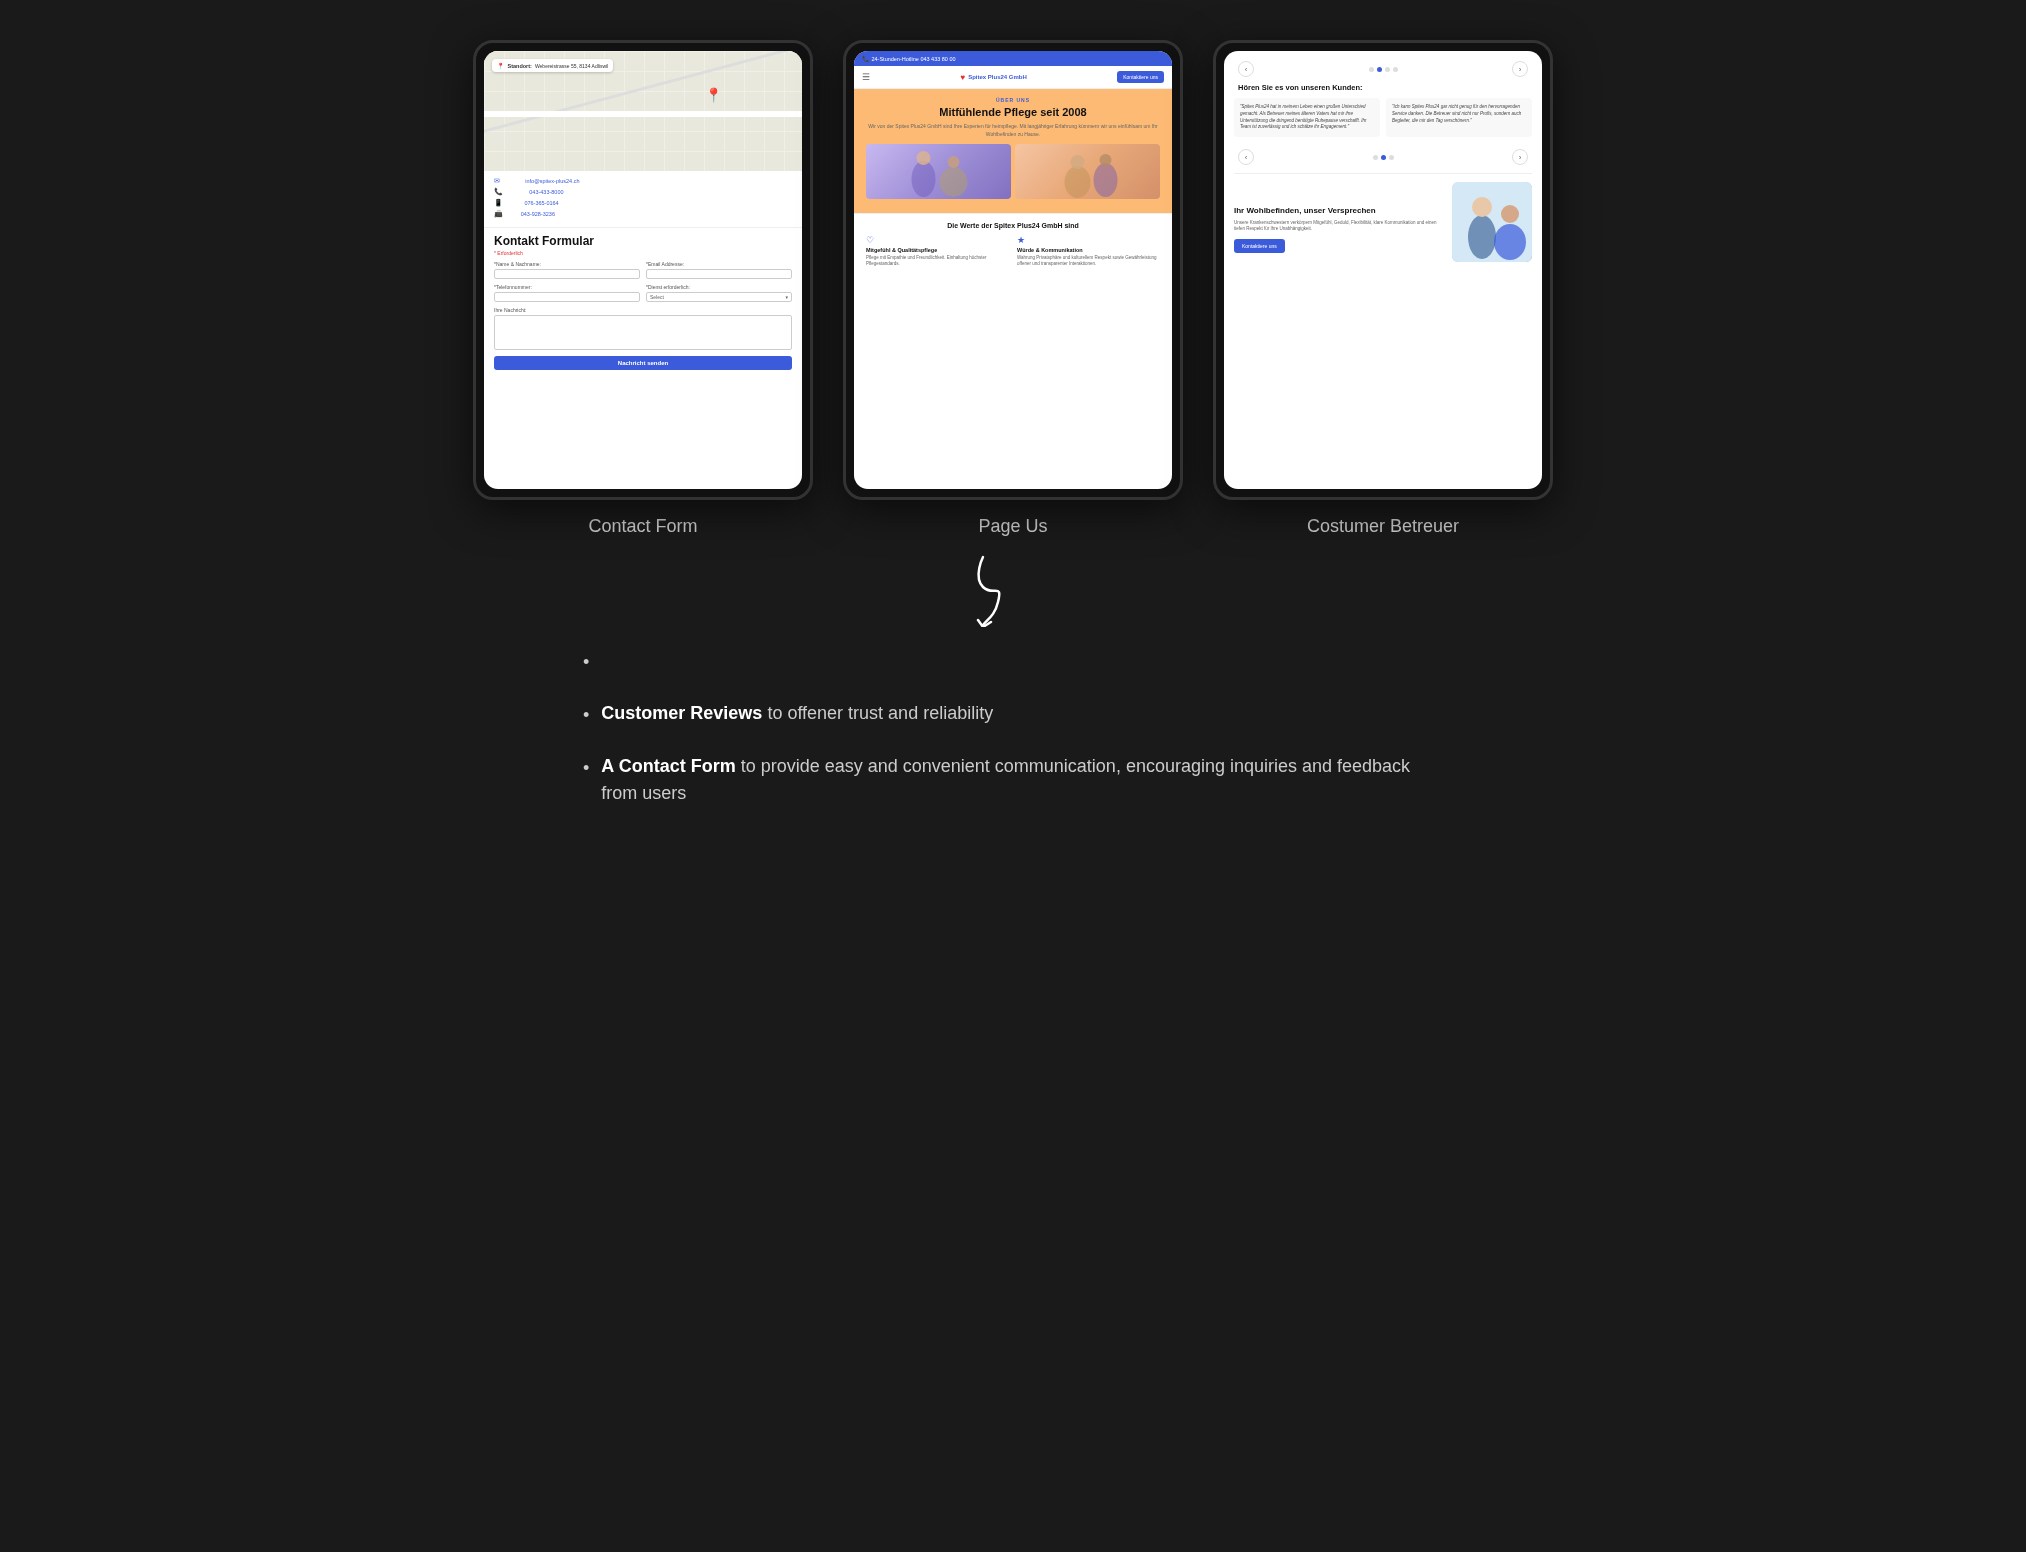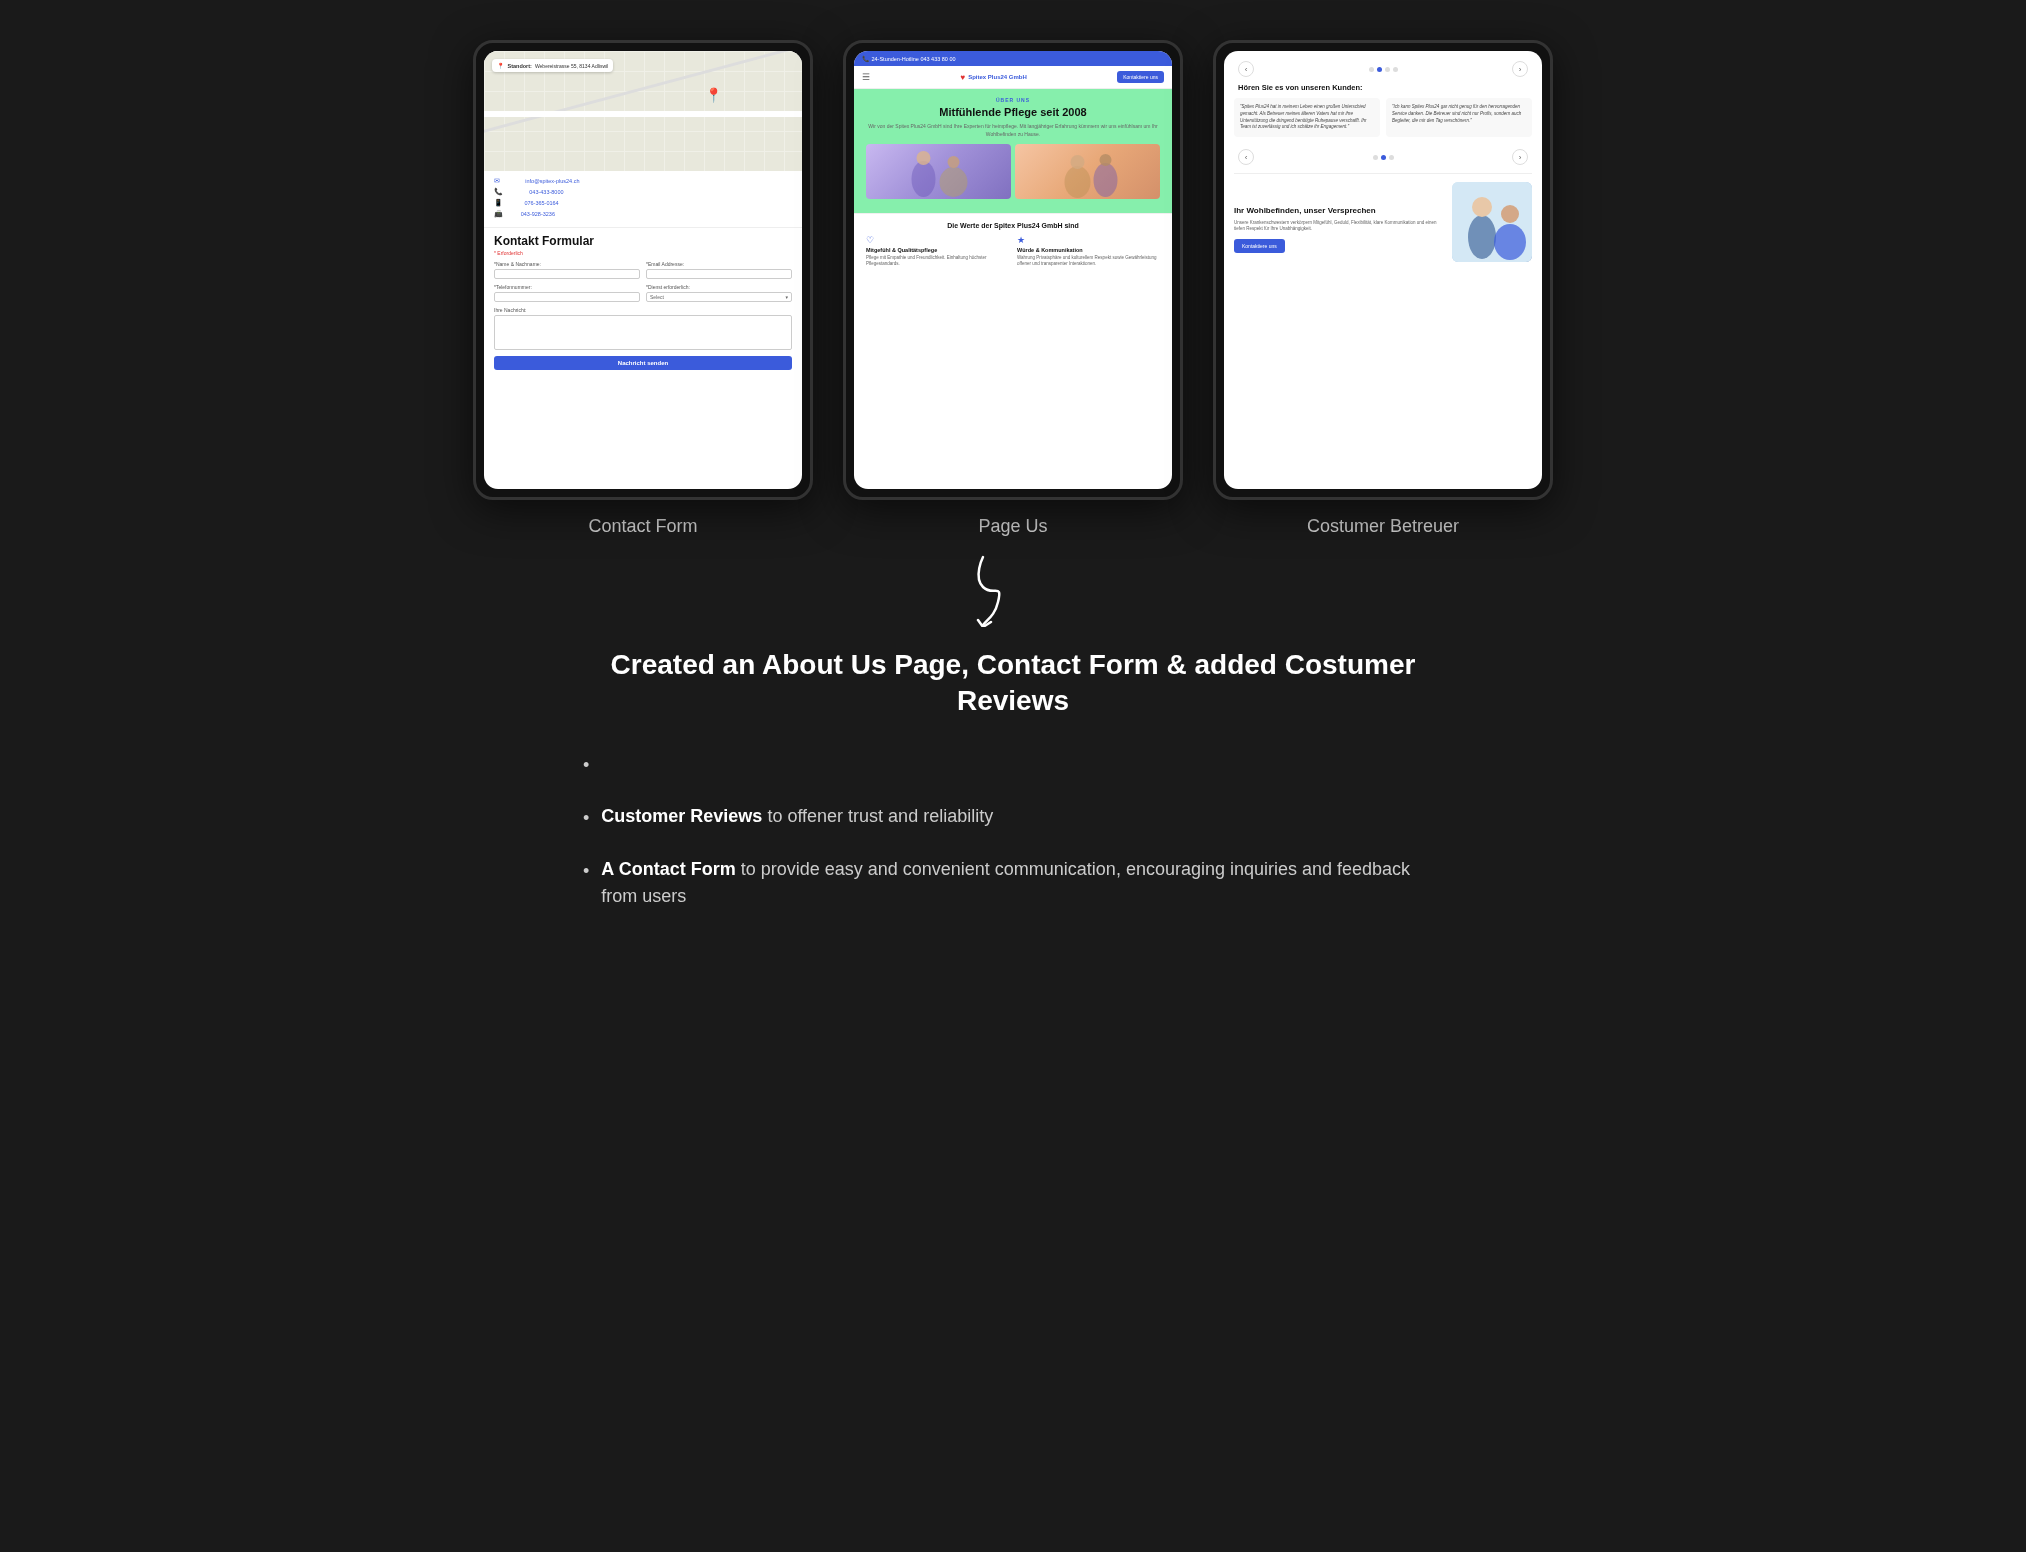--- a/index.html
+++ b/index.html
@@ -255,21 +255,21 @@
 
     .nav-cta {
       background: #3b5bdb;
       color: white;
       font-size: 5px;
       padding: 3px 6px;
       border-radius: 3px;
     }
 
     .about-hero {
-      background: #86efac;
+      background: #fdba74;
       padding: 8px 12px;
       text-align: center;
       border-bottom: 1px solid #f0f0f0;
     }
 
     .about-subtitle {
       font-size: 5px;
       color: #3b5bdb;
       text-transform: uppercase;
       letter-spacing: 1px;
@@ -749,21 +749,20 @@
 </div>
 
 <div class="arrow-section">
   <svg width="120" height="80" viewBox="0 0 120 80">
     <path d="M 30 10 C 30 10, 20 30, 30 40 C 40 50, 50 35, 45 55 C 42 68, 35 72, 30 78" fill="none" stroke="white" stroke-width="2.5" stroke-linecap="round"></path>
     <path d="M 25 73 L 30 80 L 38 75" fill="none" stroke="white" stroke-width="2.5" stroke-linecap="round" stroke-linejoin="round"></path>
   </svg>
 </div>
 
 <div class="content-section">
-  <h1 class="main-heading">Created an About Us Page, Contact Form &amp; added Costumer Reviews</h1>
 
   <ul class="bullets">
     <li class="bullet-item">
       <span class="bullet-dot">•</span>
     </li>
     <li class="bullet-item">
       <span class="bullet-dot">•</span>
       <span>
         <strong class="bullet-bold">Customer Reviews</strong><span> to offener trust and reliability</span>
       </span>

